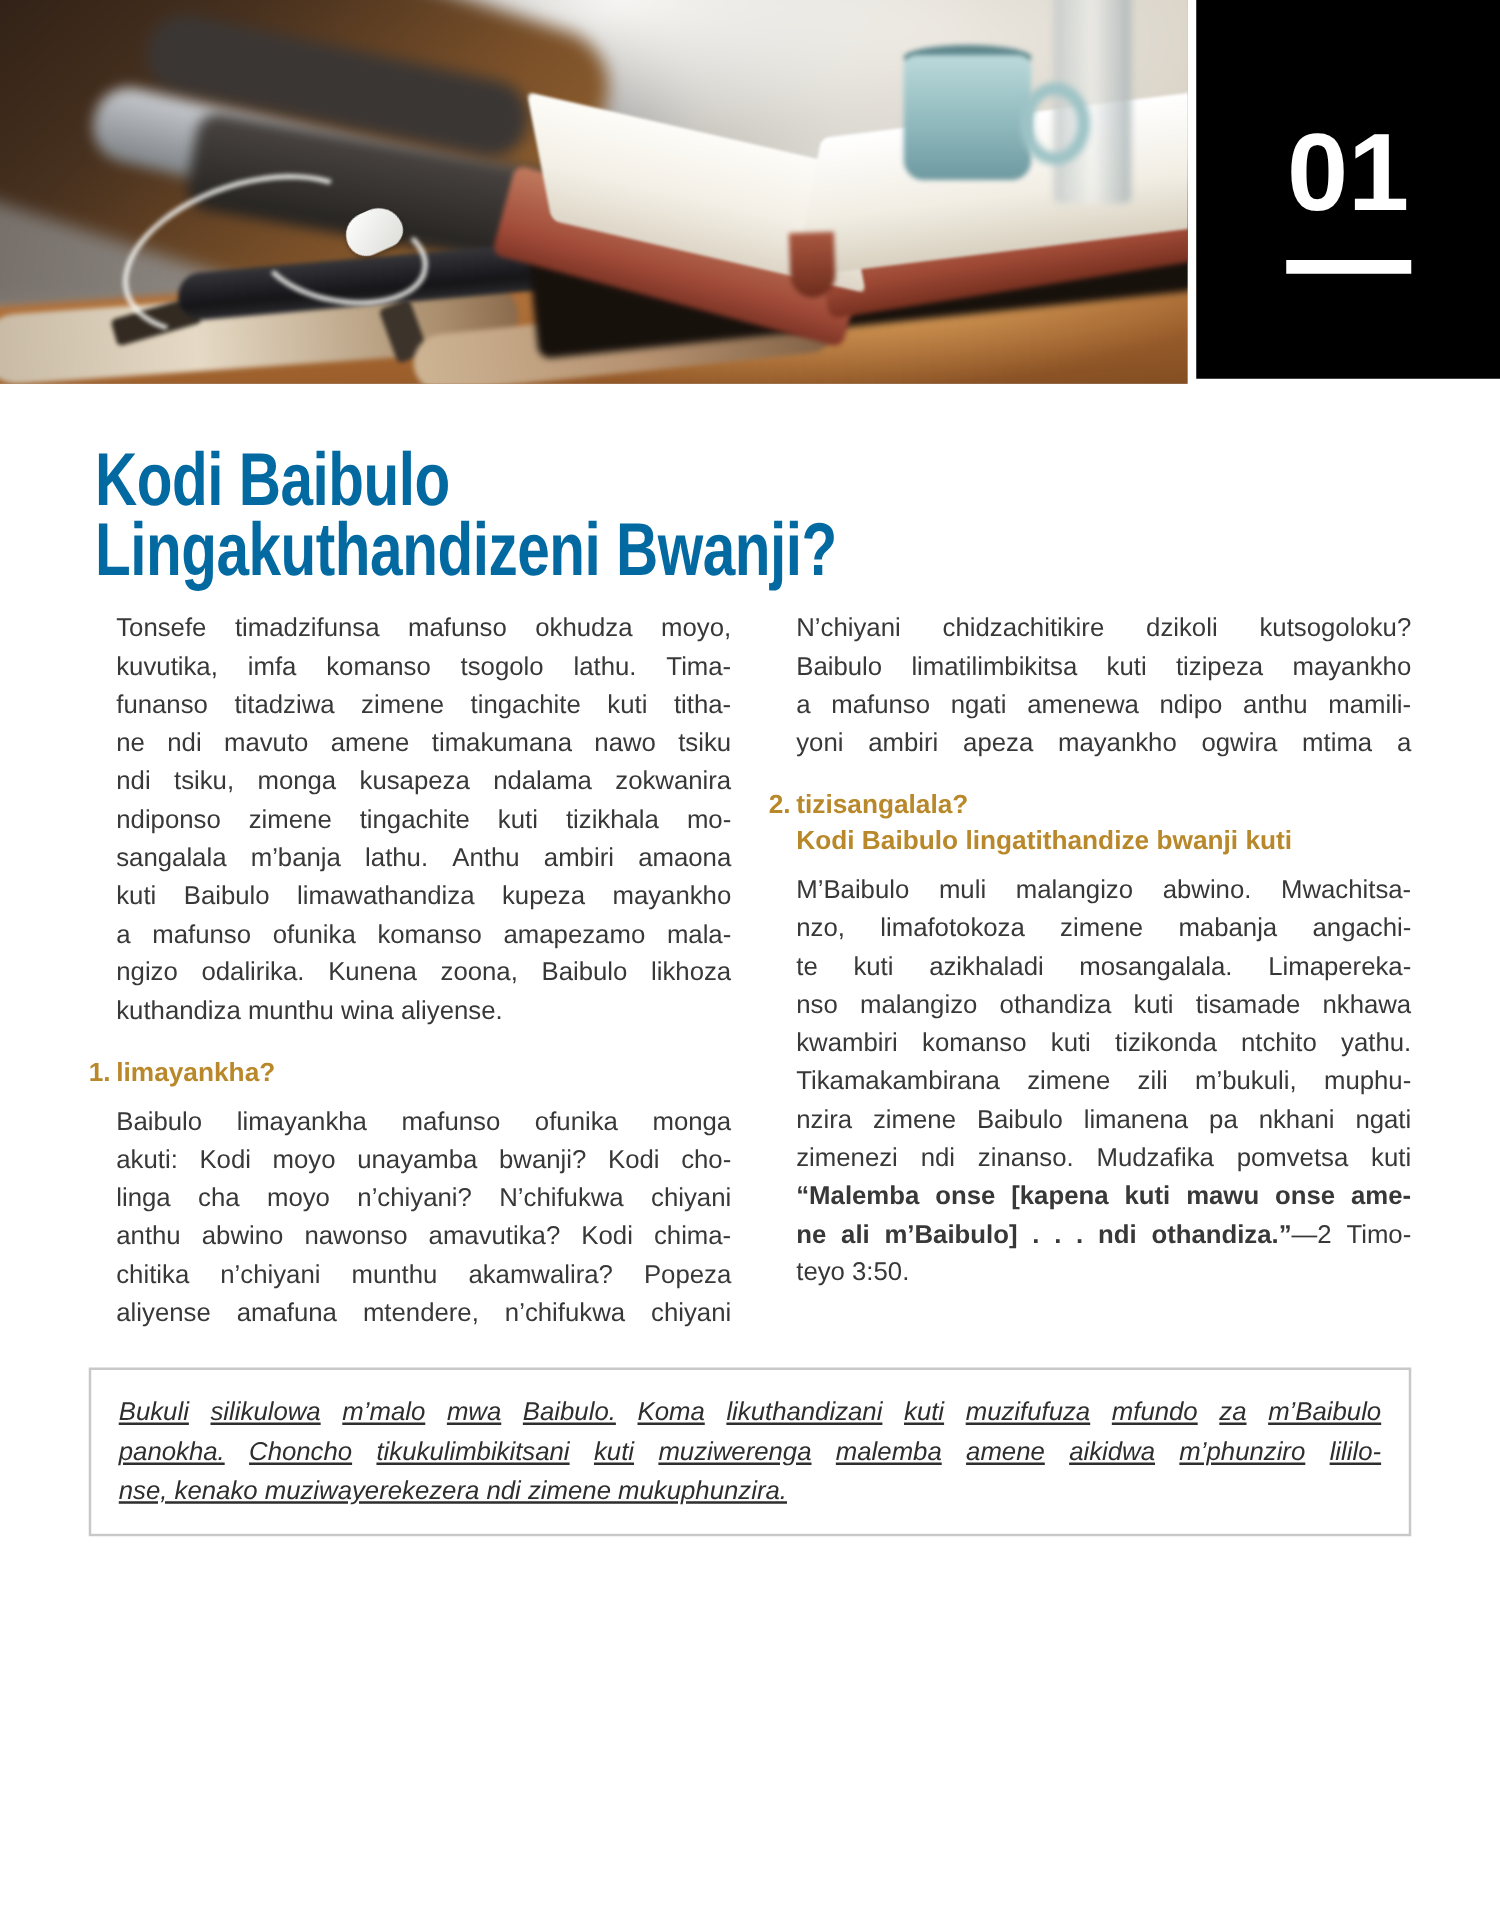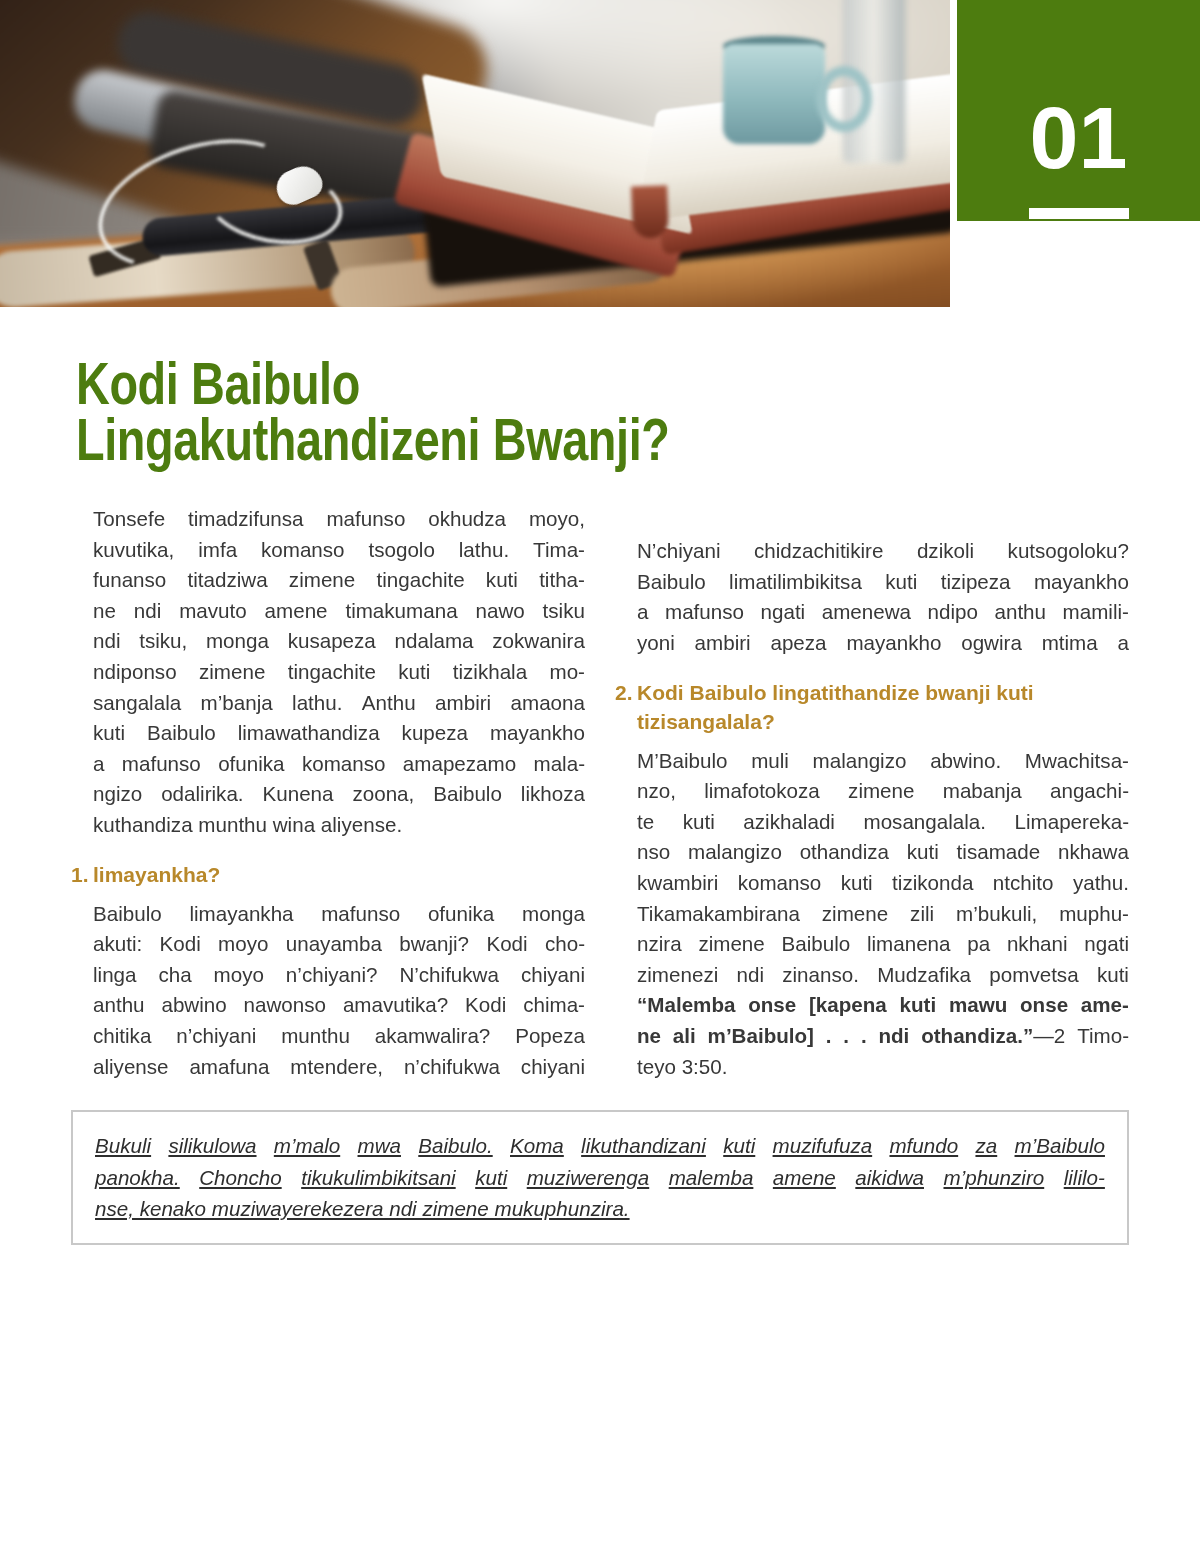--- a/index.html
+++ b/index.html
@@ -55,28 +55,28 @@
   .ph-page-right{left:645px;top:92px;width:330px;height:108px;transform:rotate(-7deg) skewX(-18deg);border-radius:6px;filter:blur(1.2px);
     background:linear-gradient(180deg,#ffffff 0%,#f1ede3 60%,#d8d0c0 100%);}
   .ph-crease{left:632px;top:186px;width:36px;height:52px;background:linear-gradient(180deg,#a9573f,#6d2c1c);
     border-radius:0 0 18px 18px;transform:rotate(-2deg);filter:blur(2px);}
   .ph-mug{left:723px;top:44px;width:102px;height:100px;border-radius:10px 10px 16px 16px;filter:blur(2px);
     background:linear-gradient(180deg,#bcdadb 0%,#8fb9bd 55%,#6e99a0 100%);}
   .ph-mug-rim{left:723px;top:36px;width:102px;height:20px;border-radius:50%;background:#5d868c;filter:blur(2px);}
   .ph-mug-handle{left:816px;top:66px;width:36px;height:46px;border:10px solid #9ec3c6;border-radius:50%;filter:blur(2.5px);}
   .ph-glass{left:843px;top:-12px;width:62px;height:175px;filter:blur(3px);border-radius:6px;
     background:linear-gradient(90deg,rgba(196,202,202,.85),rgba(242,244,242,.55) 50%,rgba(172,182,184,.85));}
-  .unit-block{position:absolute;left:957px;top:0;width:243px;height:221px;background:#4d7c0f;}
+  .unit-block{position:absolute;left:957px;top:0;width:243px;height:303px;background:#000000;}
   .unit-number{margin-top:94px;text-align:center;font-size:88px;line-height:88px;font-weight:bold;color:#ffffff;}
   .unit-rule{width:100px;height:11px;background:#ffffff;margin:26px auto 0 auto;}
   
-  .title{margin:49px 0 0 76px;font-size:60px;line-height:56px;font-weight:bold;color:#4d7c0f;letter-spacing:-0.5px;}
+  .title{margin:49px 0 0 76px;font-size:60px;line-height:56px;font-weight:bold;color:#0369a1;letter-spacing:-0.5px;}
   .title-line{transform:scaleX(0.78);transform-origin:0 50%;white-space:nowrap;}
   
-  .cols{display:flex;gap:30px;padding:0 71px;margin-top:36px;align-items:flex-end;}
+  .cols{display:flex;gap:30px;padding:0 71px;margin-top:20px;}
   .col{width:514px;}
   .para{padding-left:22px;font-size:20.6px;color:#383838;}
   .line{line-height:30.6px;}
   .line.j{display:flex;justify-content:space-between;}
   .line.last{white-space:nowrap;}
   .b{font-weight:bold;}
   .sec-heading{position:relative;padding-left:22px;margin:19px 0 10px 0;font-weight:bold;font-size:21px;color:#b8882a;}
   .sec-heading .line{line-height:29px;}
   .sec-num{position:absolute;left:0;top:0;line-height:29px;}
   
@@ -294,22 +294,22 @@
           <span><span>apeza</span></span>
           <span><span>mayankho</span></span>
           <span><span>ogwira</span></span>
           <span><span>mtima</span></span>
           <span><span>a</span></span>
         </div>
       </div>
     <div class="sec-heading">
       <span class="sec-num">2.</span>
       <div>
+          <div class="line last"><span>tizisangalala?</span></div>
           <div class="line last"><span>Kodi Baibulo lingatithandize bwanji kuti</span></div>
-          <div class="line last"><span>tizisangalala?</span></div>
         </div>
     </div>
     <div class="para">
         <div class="line j">
           <span><span>M’Baibulo</span></span>
           <span><span>muli</span></span>
           <span><span>malangizo</span></span>
           <span><span>abwino.</span></span>
           <span><span>Mwachitsa-</span></span>
         </div>

